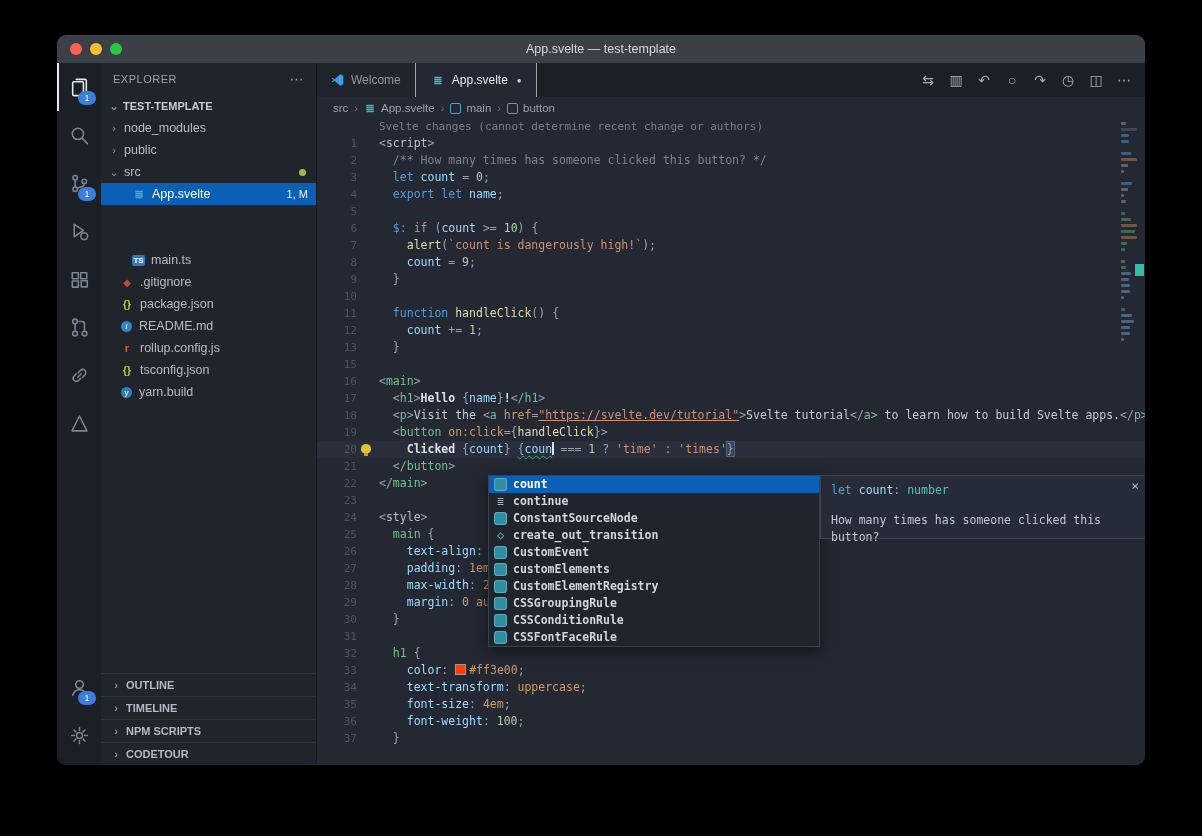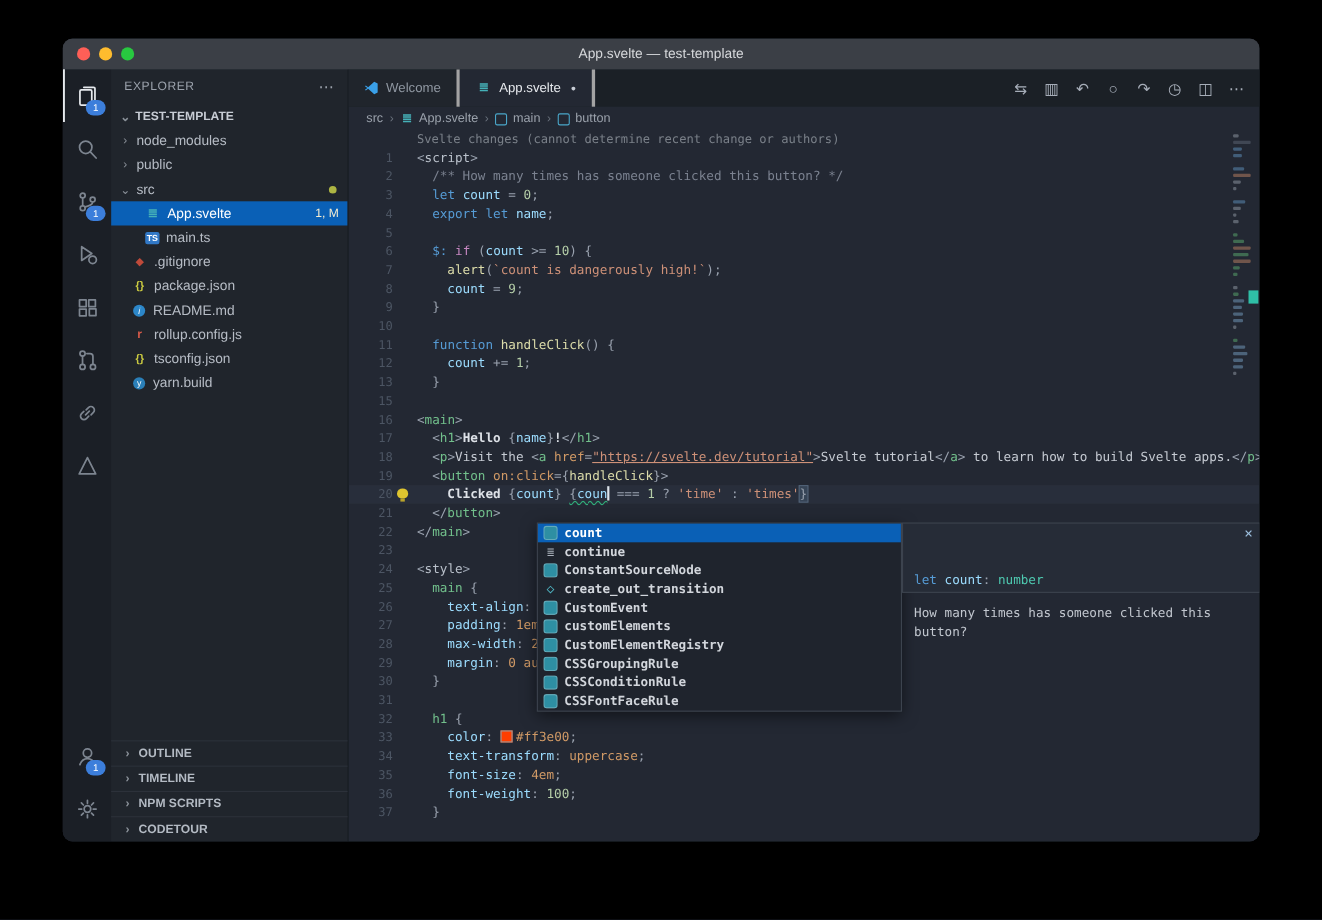--- a/index.html
+++ b/index.html
@@ -43,21 +43,21 @@
   .fi-info{background:#2c87c9;color:#fff;border-radius:50%;width:11px;height:11px;line-height:11px;font-size:8px;font-style:italic;margin:0 2px;}
   .fi-rollup{color:#d65a4a;font-weight:bold;font-size:11px;}
   .fi-yarn{background:#2a7fb8;color:#fff;border-radius:50%;width:11px;height:11px;line-height:11px;font-size:8px;margin:0 2px;}
   .sections{flex:0 0 auto;}
   .section-row{height:22px;display:flex;align-items:center;gap:5px;padding:0 10px;font-weight:bold;font-size:11px;
                color:#b3bac3;border-top:1px solid #2c313a;}
   
   .editor-col{flex:1;display:flex;flex-direction:column;min-width:0;background:#232833;}
   .tabbar{height:34px;background:#1b2026;display:flex;align-items:stretch;flex:0 0 auto;}
   .tab{display:flex;align-items:center;gap:6px;padding:0 14px;font-size:12px;color:#8f97a1;background:#20252c;
-       border-right:3px solid #a3a3a3;}
+       border-right:1px solid #a3a3a3;}
   .tab.active{background:#232833;color:#e6e9ed;}
   .tab-dot{font-size:8px;color:#c9ced6;margin-left:3px;}
   .tab-actions{margin-left:auto;display:flex;align-items:center;gap:2px;padding-right:8px;color:#a6adb8;}
   .tab-action{width:26px;text-align:center;font-size:14px;}
   .breadcrumbs{height:22px;display:flex;align-items:center;gap:6px;padding:0 16px;font-size:11.5px;color:#9aa1ab;flex:0 0 auto;}
   .crumb{display:flex;align-items:center;gap:5px;}
   .crumb-sep{color:#6a727d;font-size:11px;}
   .sym-ico{width:9px;height:9px;border:1.5px solid #4aa6c9;border-radius:2px;display:inline-block;}
   
   .code-area{position:relative;flex:1;overflow:hidden;font-family:"DejaVu Sans Mono",monospace;font-size:11.5px;line-height:17px;}
@@ -87,21 +87,21 @@
            box-shadow:0 4px 14px rgba(0,0,0,.55);z-index:5;}
   .sg-item{height:17px;display:flex;align-items:center;gap:6px;padding:0 5px;font-family:"DejaVu Sans Mono",monospace;
            font-size:11.5px;font-weight:bold;color:#d2d6dc;white-space:nowrap;}
   .sg-item.sel{background:#0a60b6;color:#fff;}
   .sg-ico{width:13px;height:13px;flex:0 0 auto;border-radius:3px;text-align:center;font-size:11px;line-height:13px;font-weight:normal;}
   .sg-ico.sym{background:#2e8fa3;border:1px solid rgba(255,255,255,.25);box-sizing:border-box;}
   .sg-ico.kw{color:#aab2bc;}
   .sg-ico.fn{color:#4fb6c4;font-size:12px;}
   .suggest-docs{position:absolute;left:503px;top:356px;width:326px;height:64px;background:#262c37;
                 border:1px solid #3c434e;z-index:5;padding:6px 10px;box-sizing:border-box;}
-  .docs-sig{font-family:"DejaVu Sans Mono",monospace;font-size:11.5px;white-space:pre;margin-top:37px;}
+  .docs-sig{font-family:"DejaVu Sans Mono",monospace;font-size:11.5px;white-space:pre;}
   .docs-desc{margin-top:13px;font-size:11.5px;color:#c2c7cf;}
   .docs-close{position:absolute;top:1px;right:6px;color:#9ec1e0;font-size:13px;}
 </style>
 </head>
 <body>
 
 <div class="window">
   <div class="titlebar">
     <div class="traffic">
       <div class="tl" id="tl-close" style="background: rgb(255, 95, 87);"></div>
@@ -211,21 +211,21 @@
             <div class="tree-item" style="padding-left: 8px;">
               <span class="chev">⌄</span>
               <span class="ti-label">src</span>
               <span class="dot-mod"></span>
             </div>
             <div class="tree-item selected" style="padding-left: 30px;">
               <span class="fi fi-svelte">≣</span>
               <span class="ti-label">App.svelte</span>
               <span class="badge-text">1, M</span>
             </div>
-            <div class="tree-item" style="padding-left: 30px;">
+            <div class="tree-item" style="padding-left: 30px; margin-top: 44px;">
               <span class="fi fi-ts">TS</span>
               <span class="ti-label">main.ts</span>
             </div>
             <div class="tree-item" style="padding-left: 18px;">
               <span class="fi fi-git">◆</span>
               <span class="ti-label">.gitignore</span>
             </div>
             <div class="tree-item" style="padding-left: 18px;">
               <span class="fi fi-json">{}</span>
               <span class="ti-label">package.json</span>

